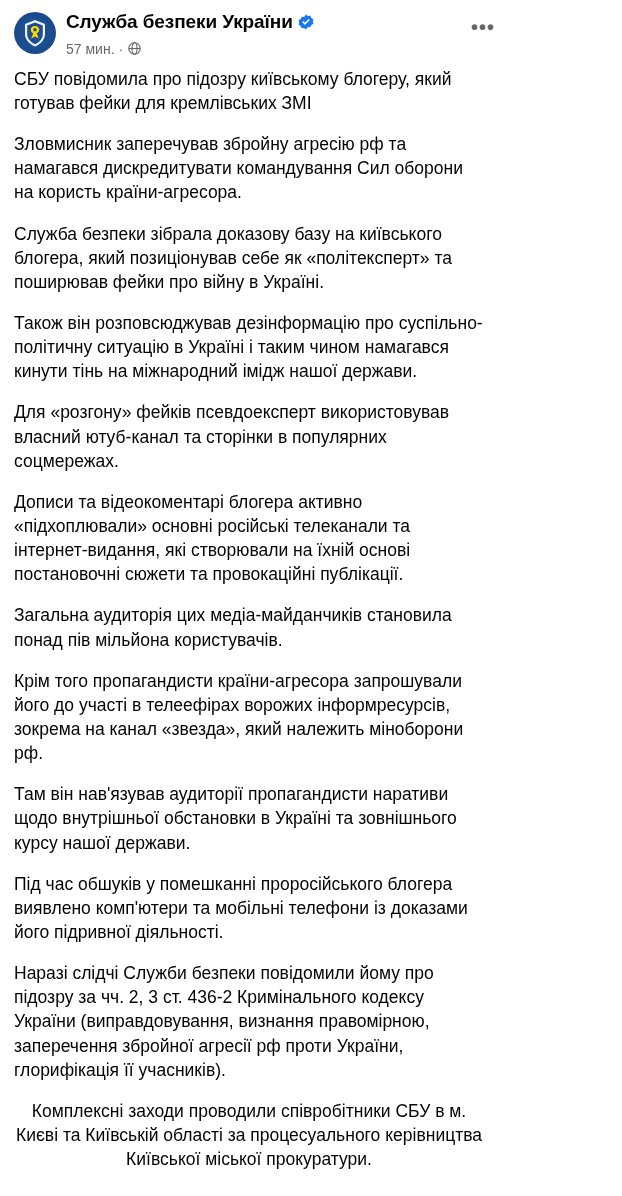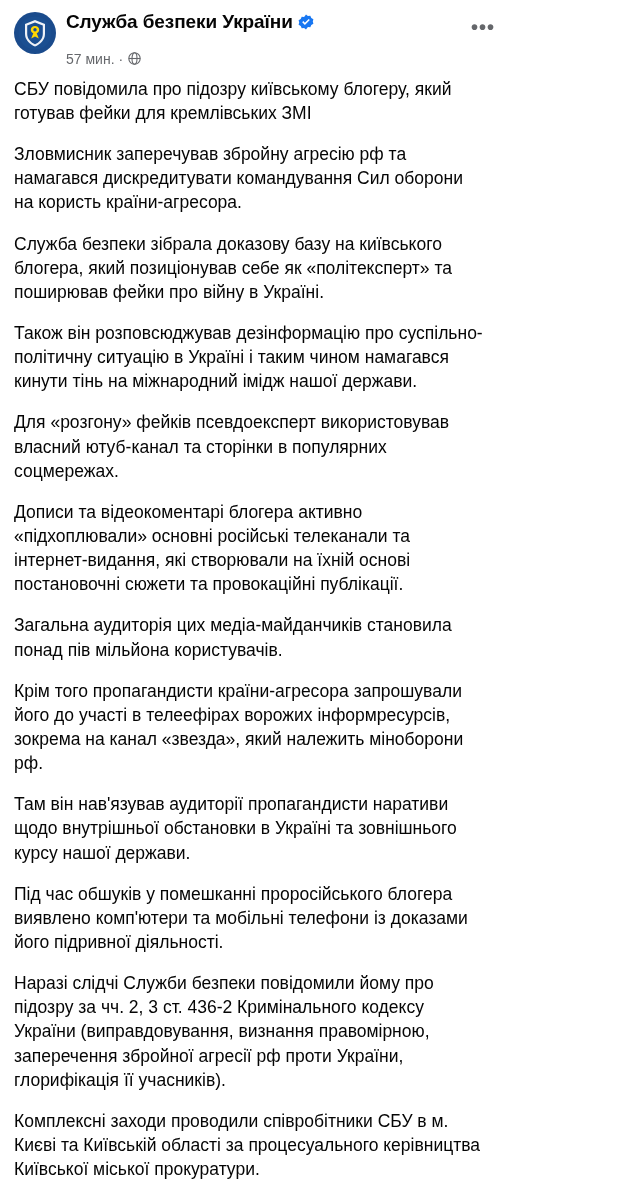--- a/index.html
+++ b/index.html
@@ -59,21 +59,21 @@
   }
   .verified {
     margin-left: 5px;
     width: 16px;
     height: 16px;
     display: inline-block;
   }
   .meta-row {
     display: flex;
     align-items: center;
-    margin-top: 18px;
+    margin-top: 8px;
     font-size: 14px;
     color: #65676b;
     text-align: center;
   }
   .meta-sep {
     margin: 0 4px;
     color: #65676b;
     font-size: 14px;
     line-height: 1;
   }
@@ -103,20 +103,21 @@
     padding: 4px 28px 10px 14px;
   }
   .post-body p {
     margin: 0 0 17px 0;
     font-size: 17.5px;
     line-height: 1.38;
     color: #050505;
   }
   .post-body p:last-child {
     margin-bottom: 0;
+    text-align: center;
   }
 </style>
 </head>
 <body>
 
 <div class="post">
 
   <div class="post-header">
 
     <div class="avatar">

